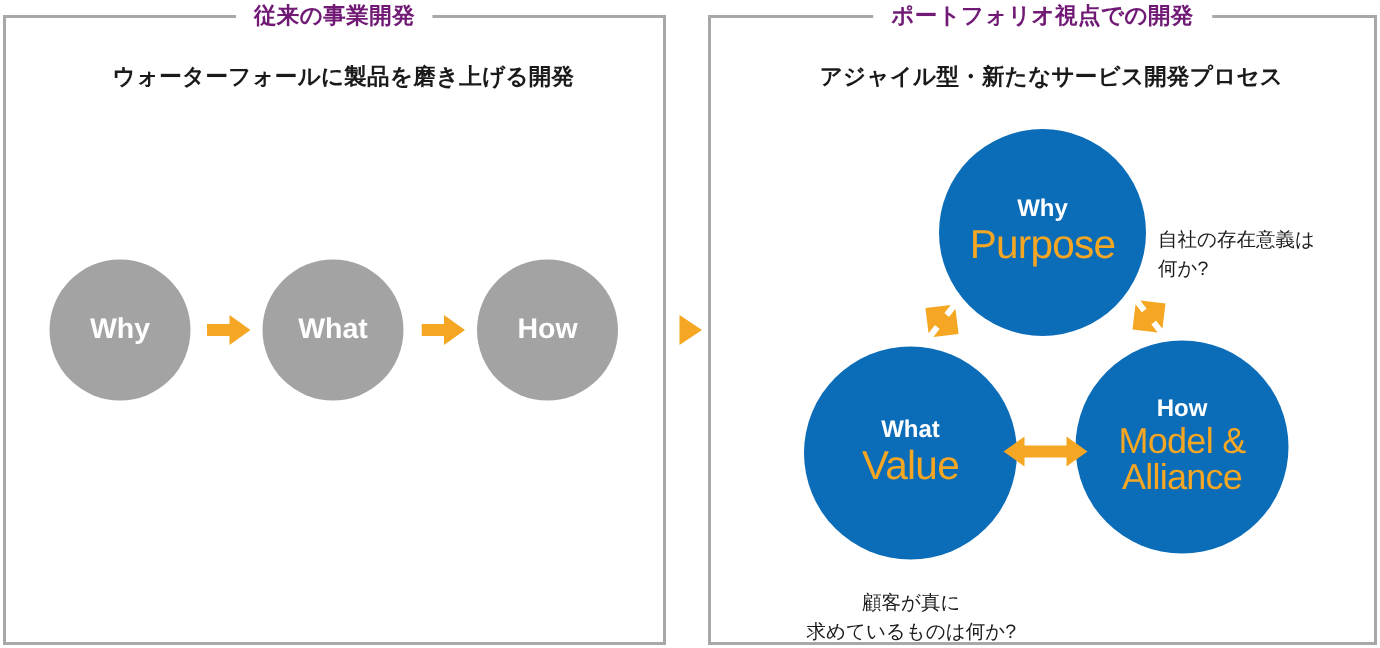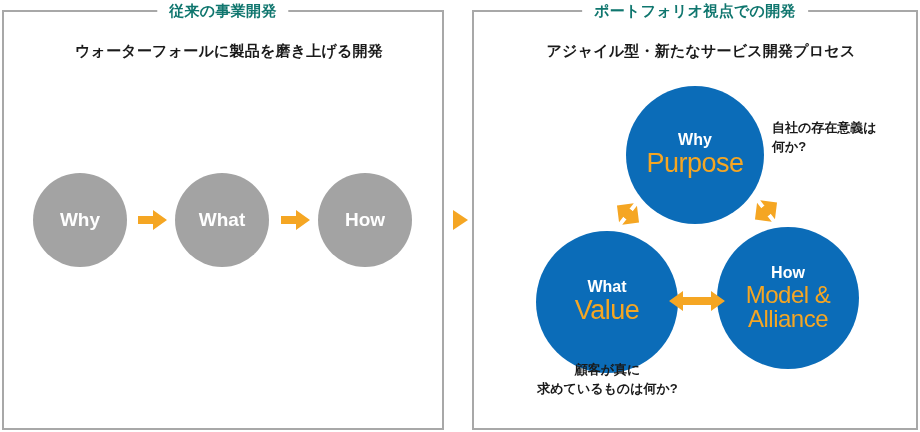--- a/index.html
+++ b/index.html
@@ -24,21 +24,21 @@
 
   .panel-title{
     position:absolute;
     top:-11px;
     left:50%;
     transform:translateX(-50%);
     background:#ffffff;
     padding:0 12px;
     font-size:15px;
     font-weight:bold;
-    color:#0f766e;
+    color:#701a75;
     white-space:nowrap;
     letter-spacing:0.3px;
     line-height:20px;
   }
 
   .panel-subtitle{
     position:absolute;
     left:0;right:0;
     top:30px;
     text-align:center;
@@ -107,24 +107,25 @@
   
   .dbl{position:absolute;}
   #arrow-purpose-value{left:604px;top:186px;width:48px;height:56px;}
   #arrow-purpose-model{left:742px;top:182px;width:48px;height:58px;}
   #arrow-value-model{left:668px;top:288px;width:58px;height:26px;}
 
   
   .caption{
     position:absolute;
     font-size:13px;
-    font-weight:bold;
+    font-weight:normal;
     color:#1a1a1a;
     line-height:1.45;
     white-space:pre-line;
+    margin-top:32px;
   }
   #caption-purpose{left:772px;top:119px;text-align:left;}
   #caption-value{left:530px;top:361px;width:155px;text-align:center;}
   #caption-model{left:710px;top:361px;width:158px;text-align:center;}
 </style>
 </head>
 <body>
 
 <div class="stage">
 

